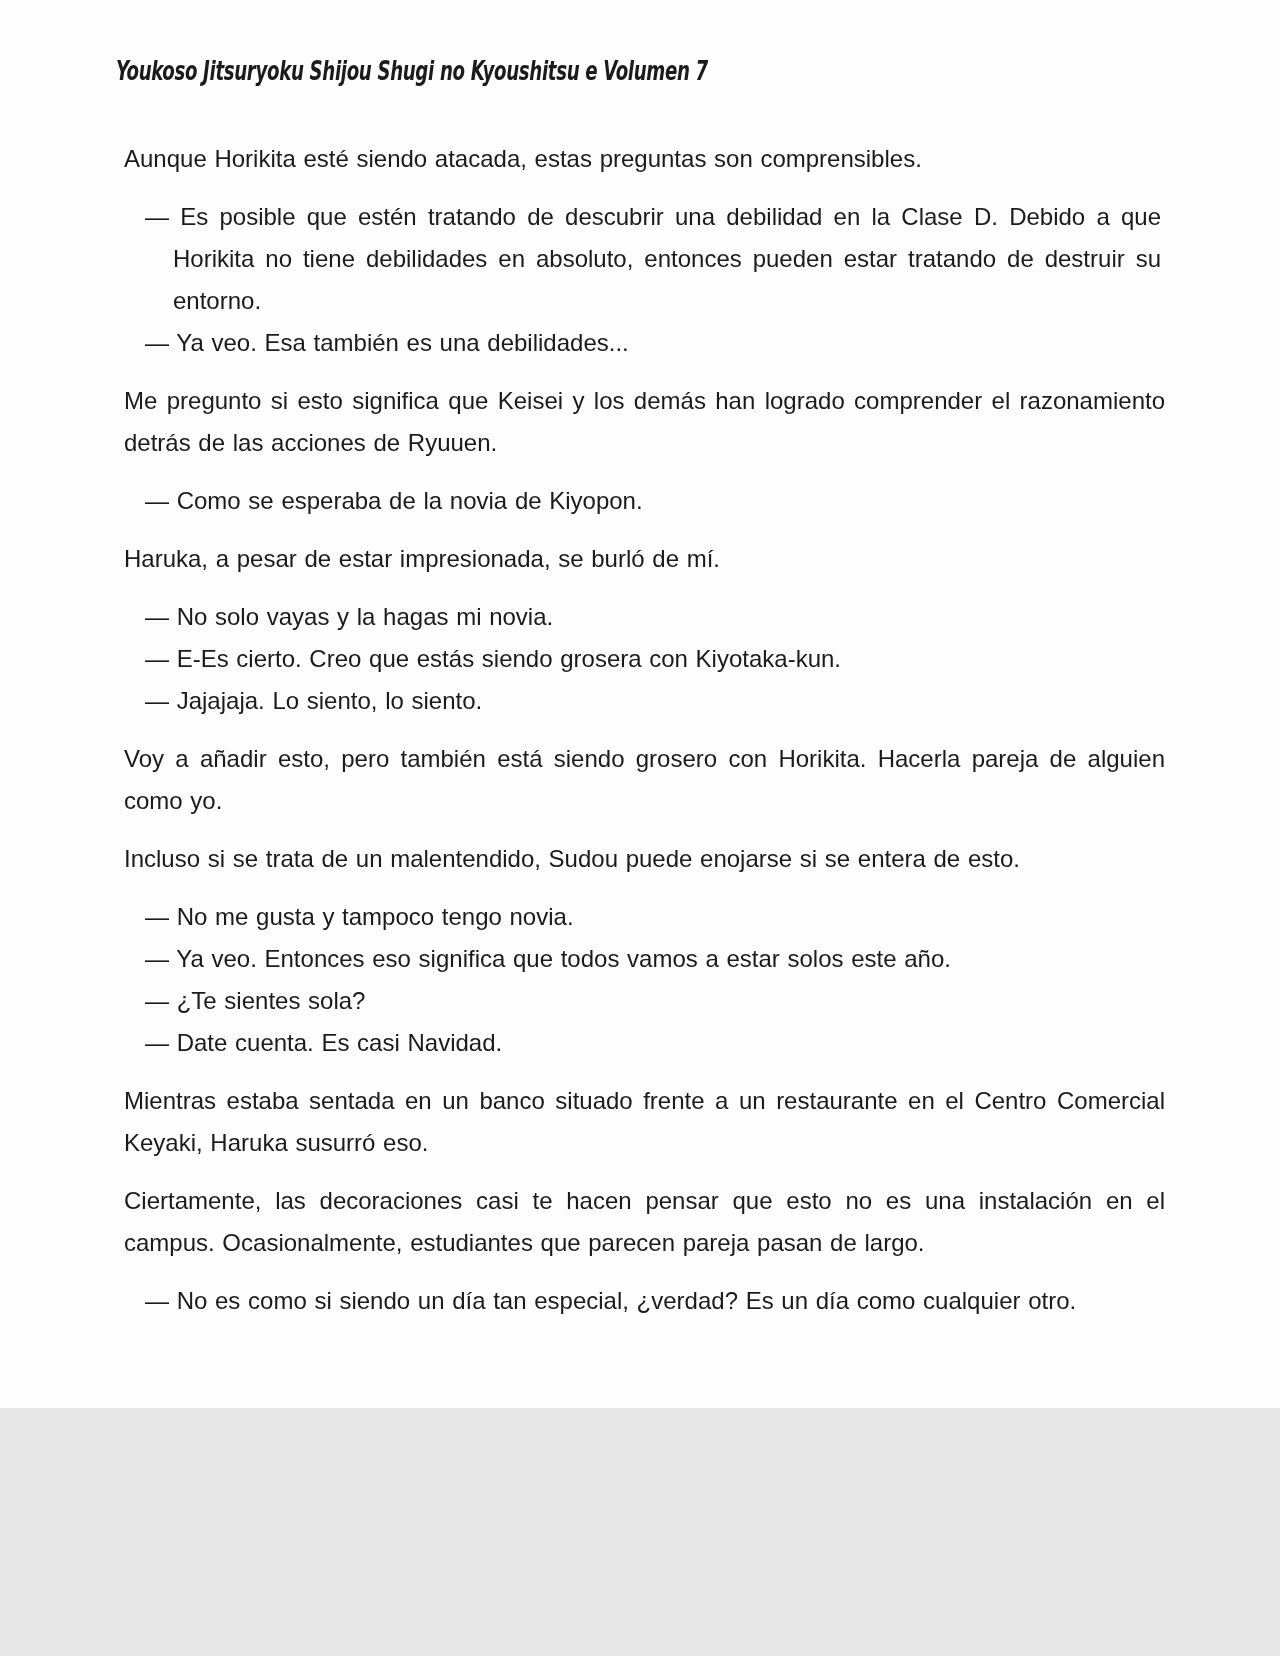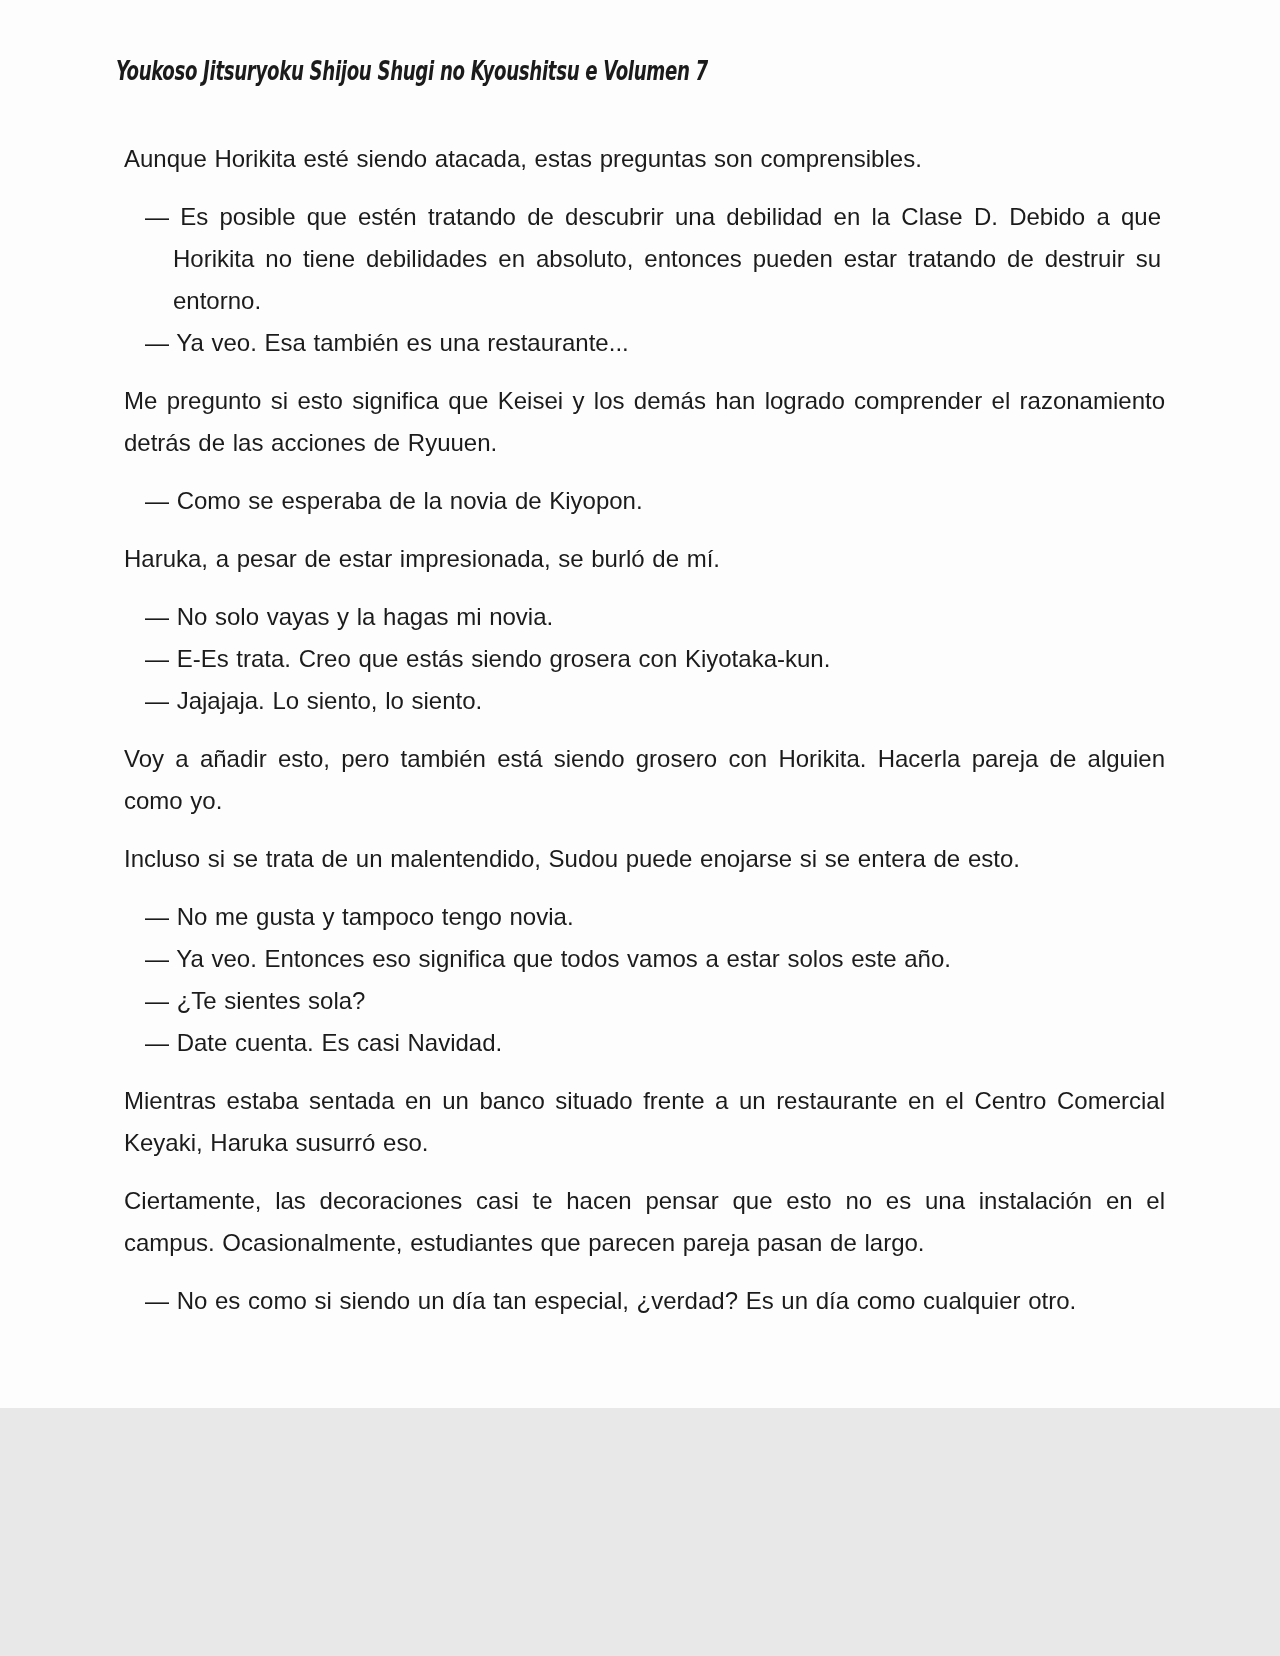--- a/index.html
+++ b/index.html
@@ -94,34 +94,34 @@
   <div class="content">
 
     <div class="header-wrap">
       <span class="display-font header-title">Youkoso Jitsuryoku Shijou Shugi no Kyoushitsu e Volumen 7</span>
     </div>
 
     <p class="nar">Aunque Horikita esté siendo atacada, estas preguntas son comprensibles.</p>
 
     <div class="dlg-block">
       <p class="dlg"><span class="dash">—</span> <span class="dlg-text">Es posible que estén tratando de descubrir una debilidad en la Clase D. Debido a que Horikita no tiene debilidades en absoluto, entonces pueden estar tratando de destruir su entorno.</span></p>
-      <p class="dlg"><span class="dash">—</span> <span class="dlg-text">Ya veo. Esa también es una restaurante...</span></p>
+      <p class="dlg"><span class="dash">—</span> <span class="dlg-text">Ya veo. Esa también es una debilidades...</span></p>
     </div>
 
     <p class="nar">Me pregunto si esto significa que Keisei y los demás han logrado comprender el razonamiento detrás de las acciones de Ryuuen.</p>
 
     <div class="dlg-block">
       <p class="dlg"><span class="dash">—</span> <span class="dlg-text">Como se esperaba de la novia de Kiyopon.</span></p>
     </div>
 
     <p class="nar">Haruka, a pesar de estar impresionada, se burló de mí.</p>
 
     <div class="dlg-block">
       <p class="dlg"><span class="dash">—</span> <span class="dlg-text">No solo vayas y la hagas mi novia.</span></p>
-      <p class="dlg"><span class="dash">—</span> <span class="dlg-text">E-Es trata. Creo que estás siendo grosera con Kiyotaka-kun.</span></p>
+      <p class="dlg"><span class="dash">—</span> <span class="dlg-text">E-Es cierto. Creo que estás siendo grosera con Kiyotaka-kun.</span></p>
       <p class="dlg"><span class="dash">—</span> <span class="dlg-text">Jajajaja. Lo siento, lo siento.</span></p>
     </div>
 
     <p class="nar">Voy a añadir esto, pero también está siendo grosero con Horikita. Hacerla pareja de alguien como yo.</p>
 
     <p class="nar">Incluso si se trata de un malentendido, Sudou puede enojarse si se entera de esto.</p>
 
     <div class="dlg-block">
       <p class="dlg"><span class="dash">—</span> <span class="dlg-text">No me gusta y tampoco tengo novia.</span></p>
       <p class="dlg"><span class="dash">—</span> <span class="dlg-text">Ya veo. Entonces eso significa que todos vamos a estar solos este año.</span></p>

